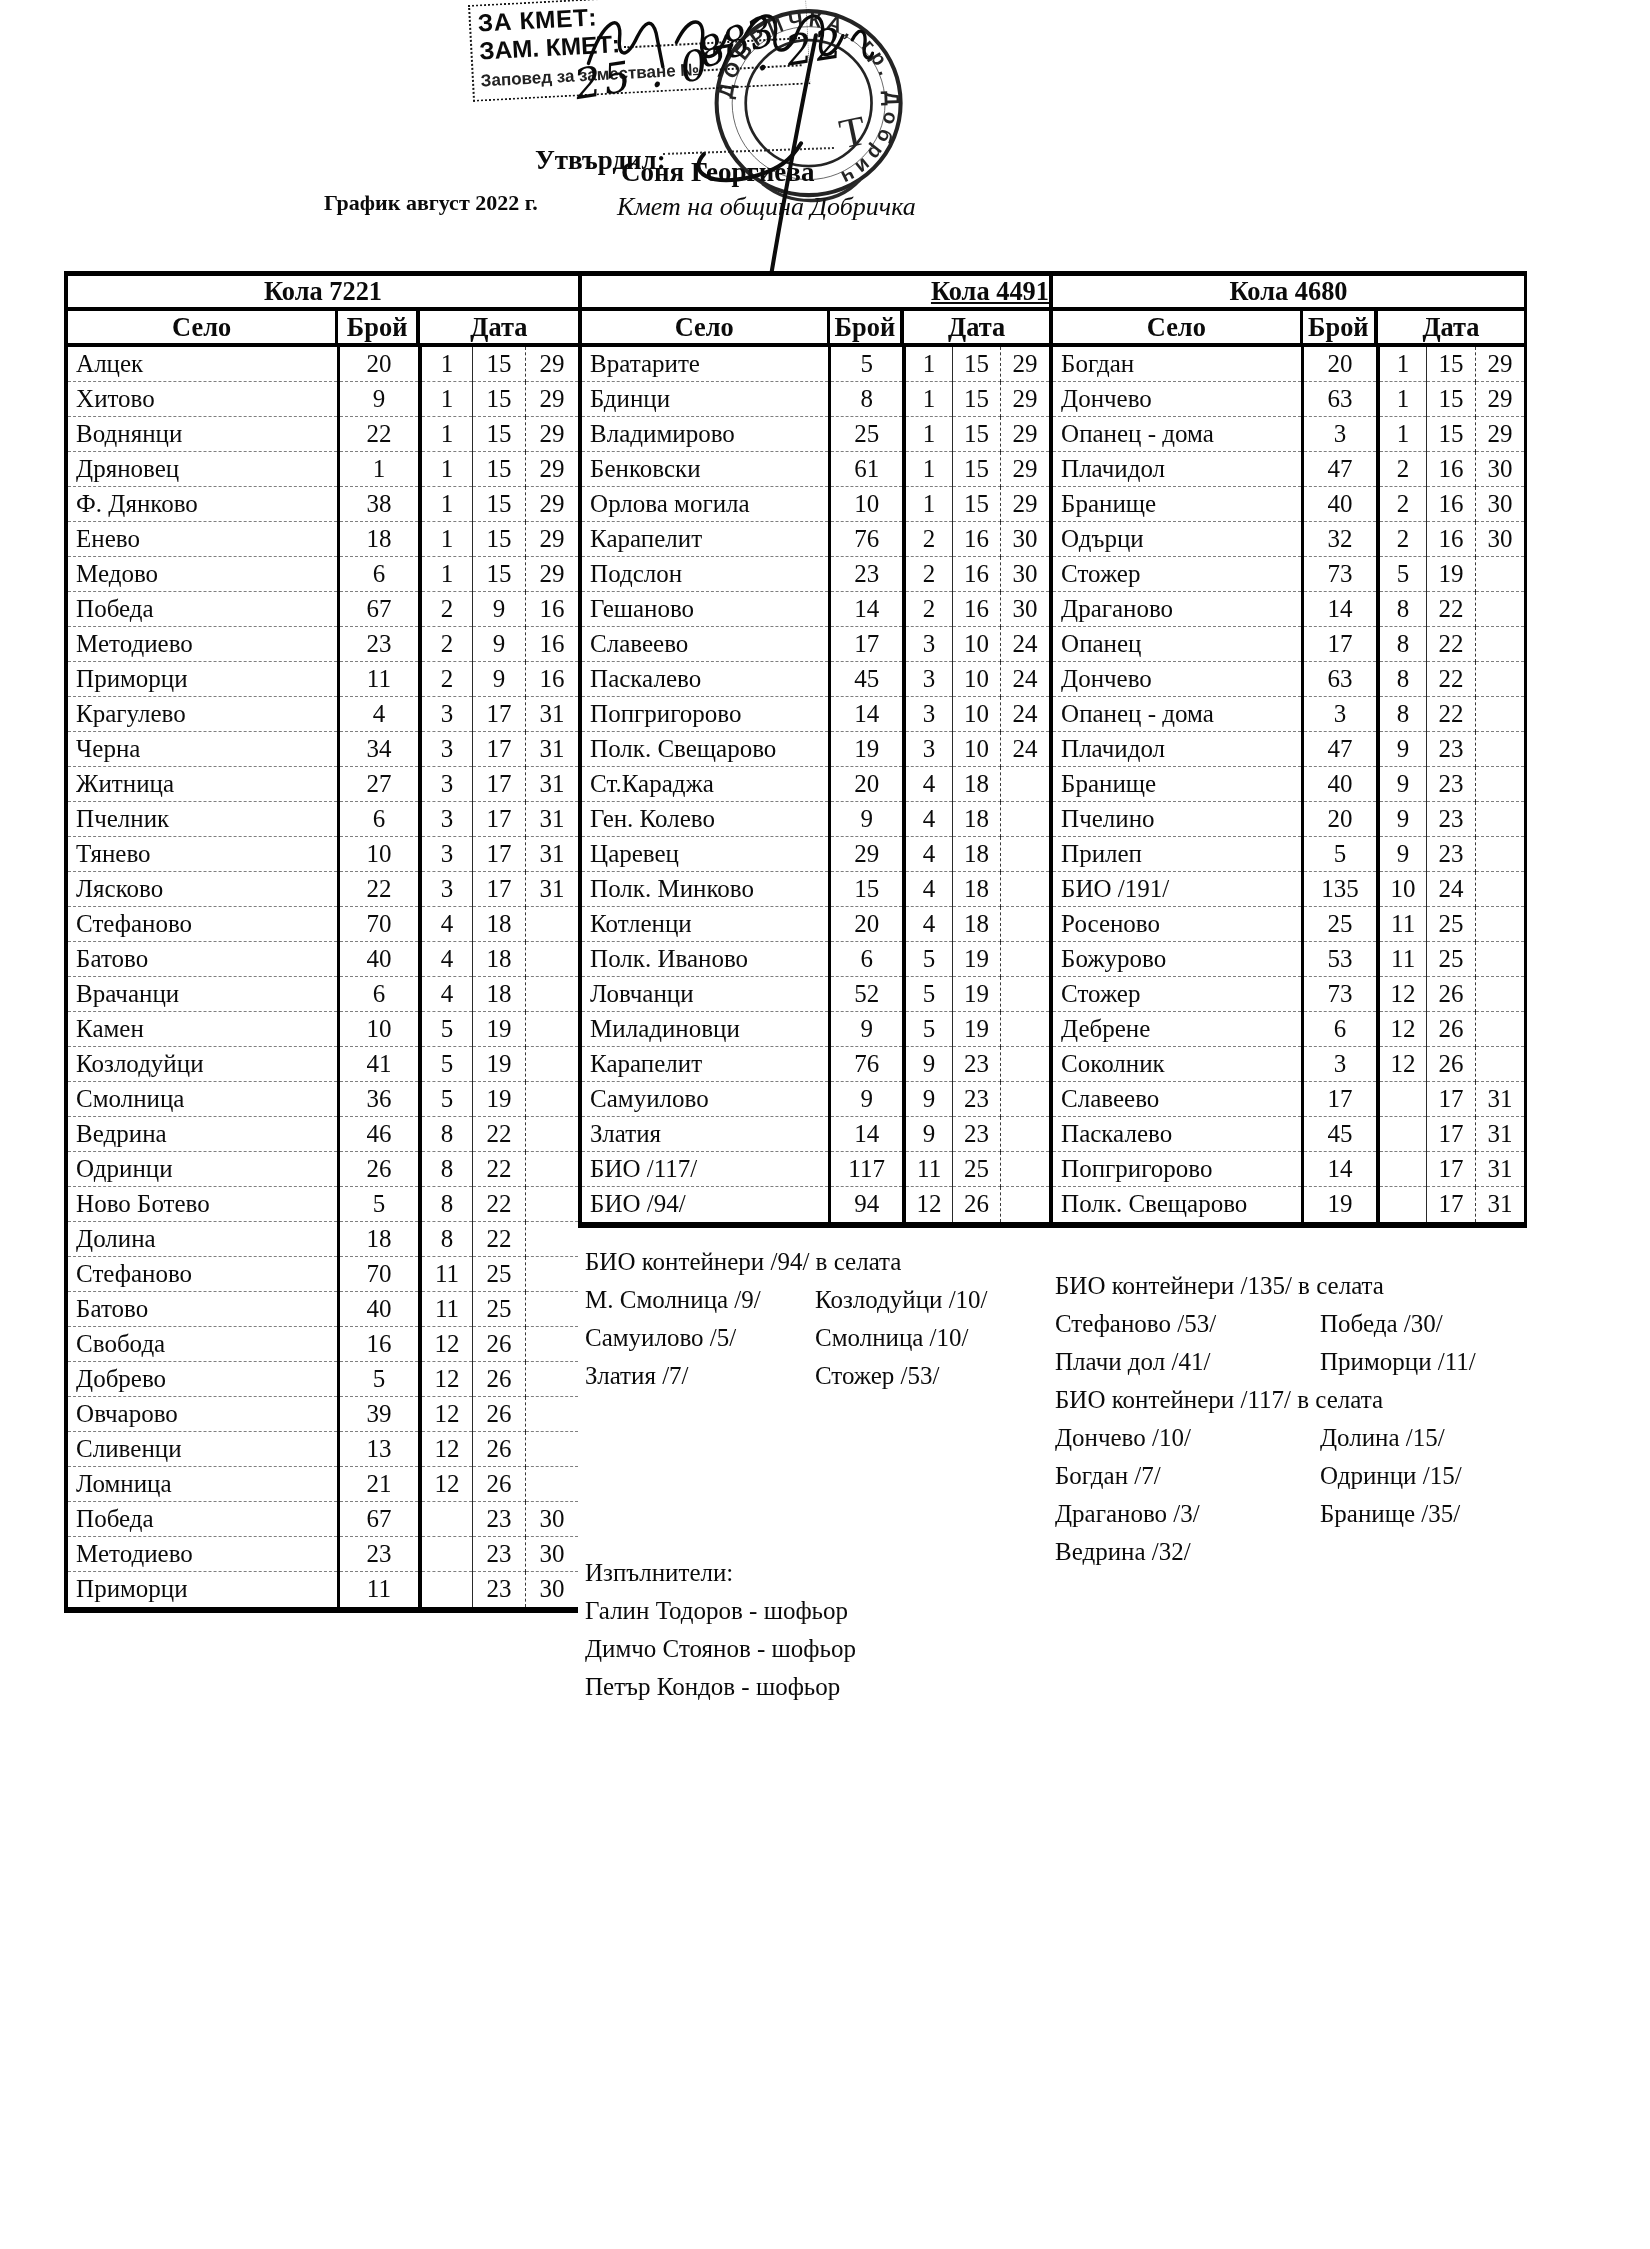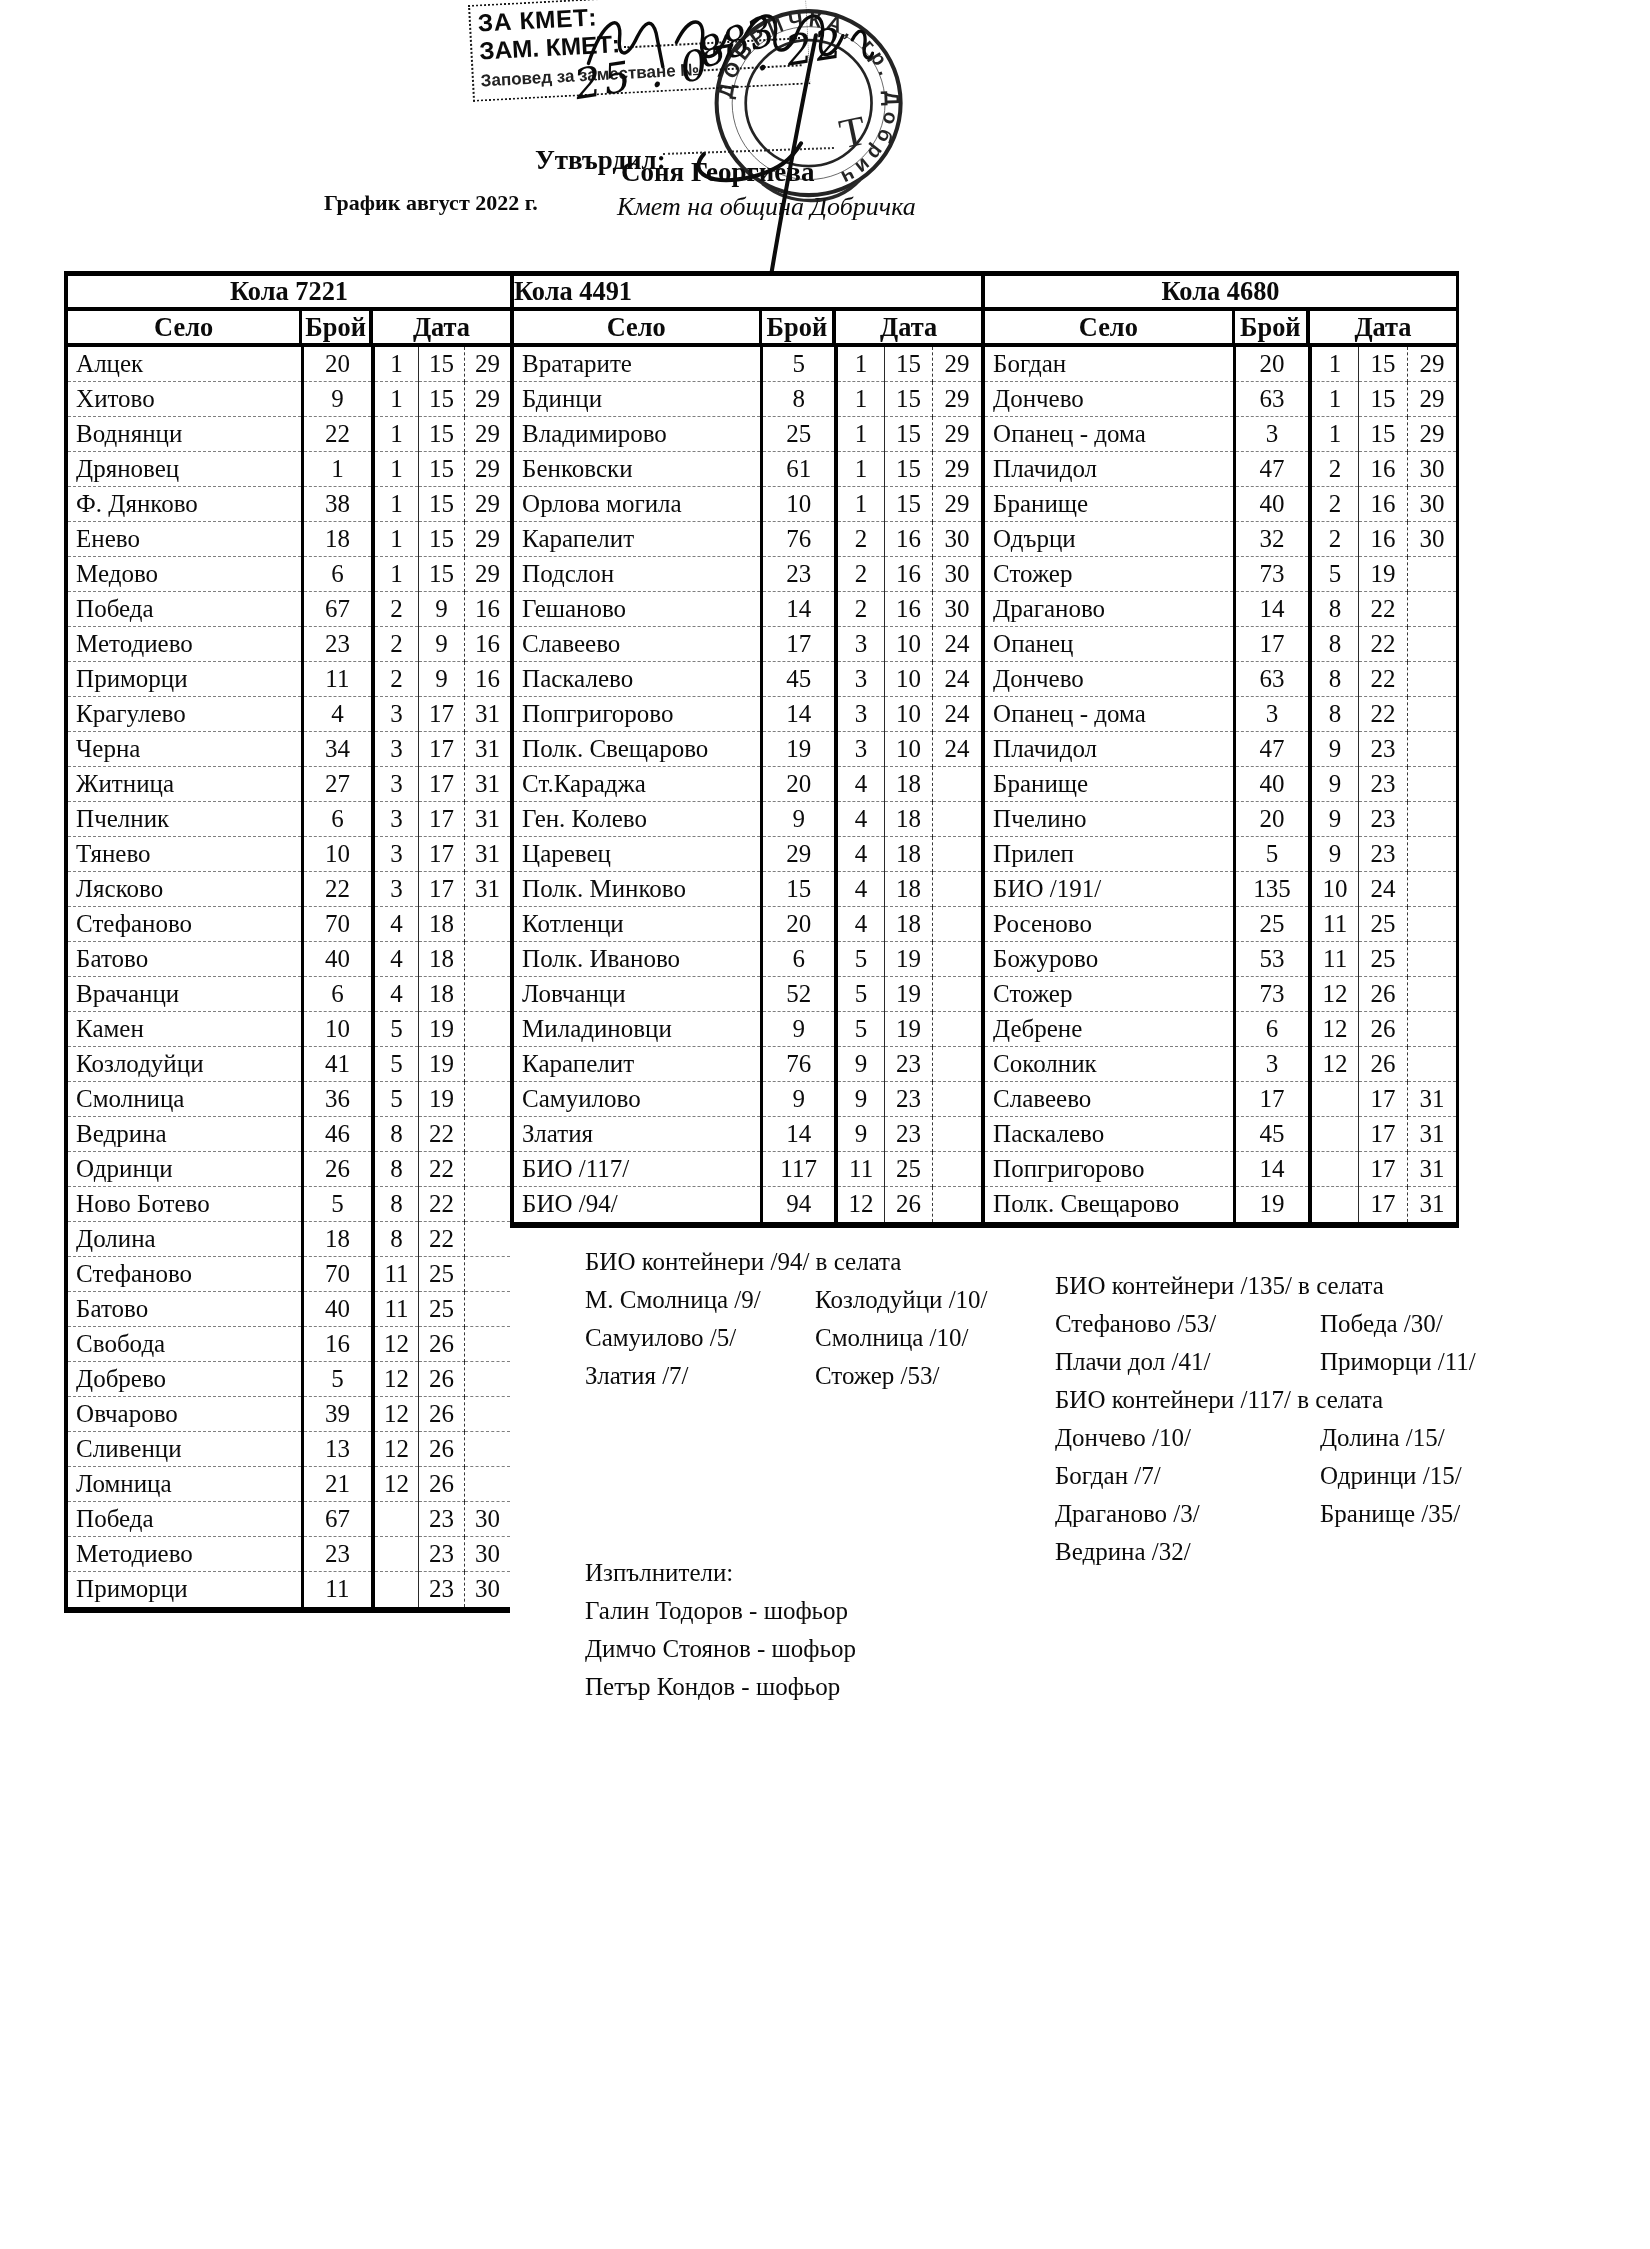--- a/index.html
+++ b/index.html
@@ -24,25 +24,25 @@
 
   .approve{left:535px;top:125px;font-size:27px;font-weight:700;margin-top:20px;}
   .approve-dots{left:663px;top:150px;width:171px;border-bottom:2.7px dotted #333;transform:rotate(-2deg);}
   .approver{left:621px;top:157px;font-size:27px;font-weight:700;}
   .approver-title{left:617px;top:192px;font-size:26px;font-style:italic;}
   .doc-title{left:324px;top:190px;font-size:22px;font-weight:700;}
 
   
   .table-wrap{left:64px;top:271px;width:1463px;display:flex;align-items:flex-start;}
   .section{box-sizing:border-box;border-left:4.7px solid #000;border-top:5.4px solid #000;border-bottom:6.1px solid #000;background:#fff;}
-  .secA{width:446px;}
+  .secA{width:514px;}
   .secB{width:471px;}
   .secC{width:478px;border-right:3.4px solid #000;}
   .sec-title{height:30.5px;line-height:30.5px;text-align:center;font-weight:700;font-size:26.4px;border-bottom:4.1px solid #000;}
-  .secB .sec-title{text-align:left;}
+  .secB .sec-title{text-align:right;text-decoration:underline;}
   .cols{display:flex;height:32px;line-height:32px;font-weight:700;font-size:26.4px;border-bottom:4.7px solid #000;}
   .c-selo{width:53%;text-align:center;border-right:3.4px solid #000;box-sizing:border-box;}
   .c-broy{width:16%;text-align:center;border-right:4.7px solid #000;box-sizing:border-box;}
   .c-data{flex:1;text-align:center;}
   table.grid{border-collapse:collapse;width:100%;table-layout:fixed;}
   .w-selo{width:53%;} .w-broy{width:16%;} .w-d{width:10.33%;}
   .grid td{font-size:25px;padding:0;overflow:hidden;white-space:nowrap;}
   .secA .grid tr{height:35px;}
   .secB .grid tr,.secC .grid tr{height:35px;}
   .grid tr:not(:last-child) td{border-bottom:1.4px dashed rgba(0,0,0,0.5);}

